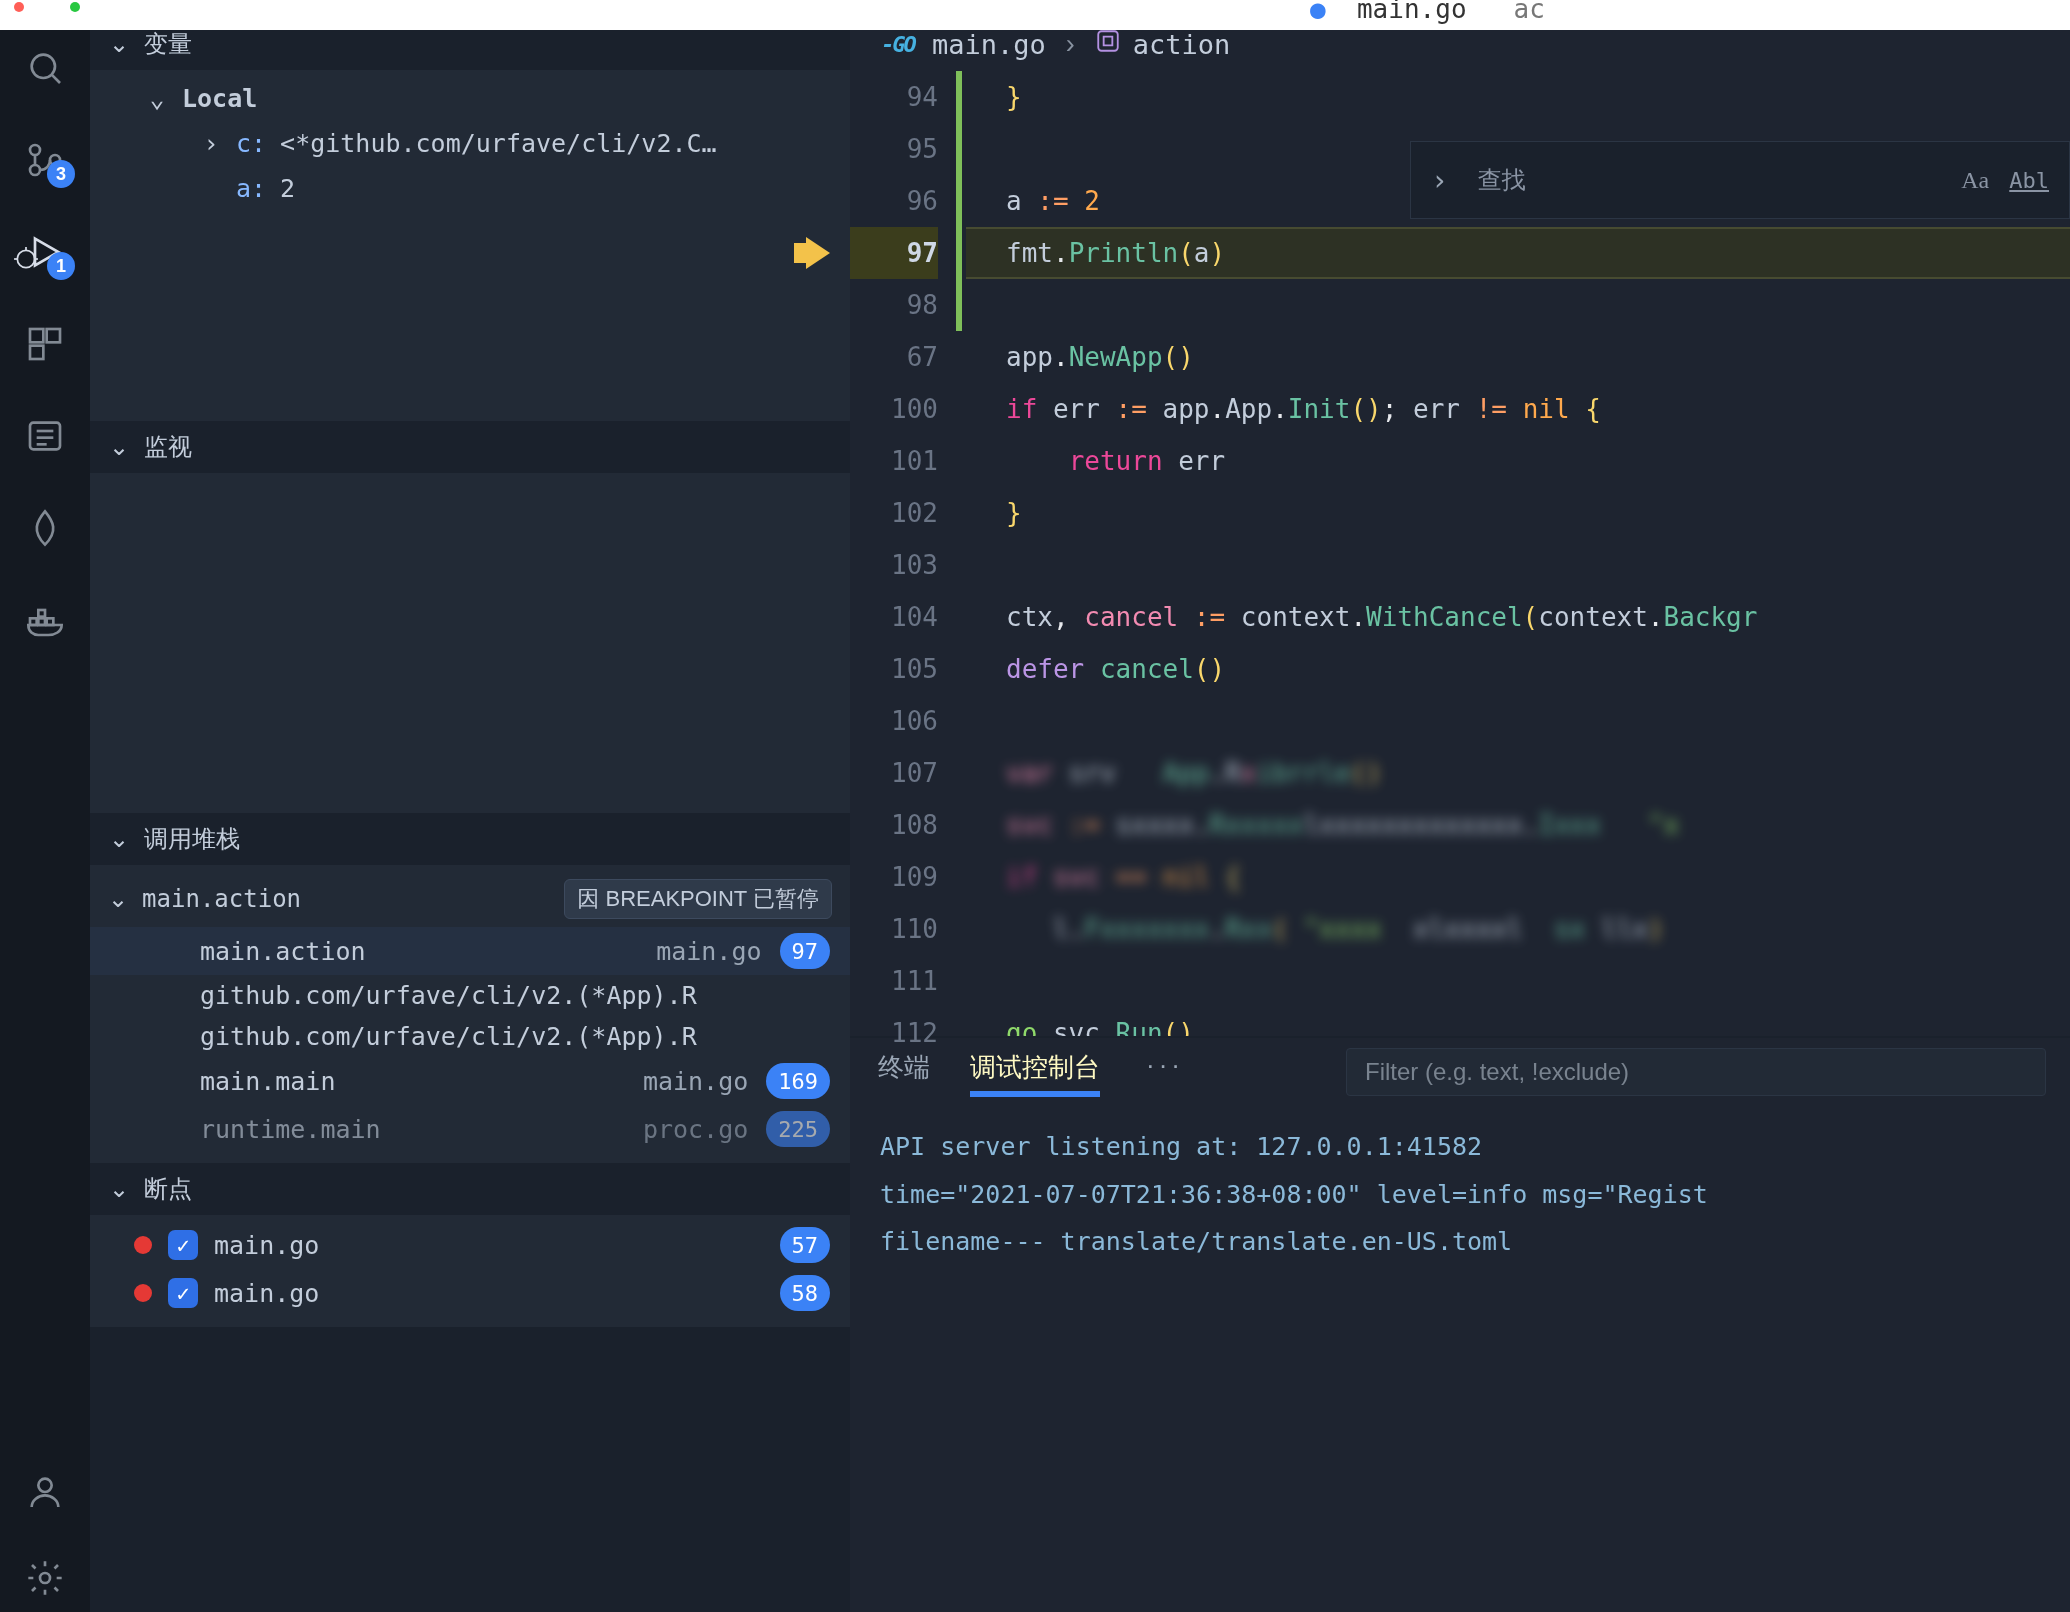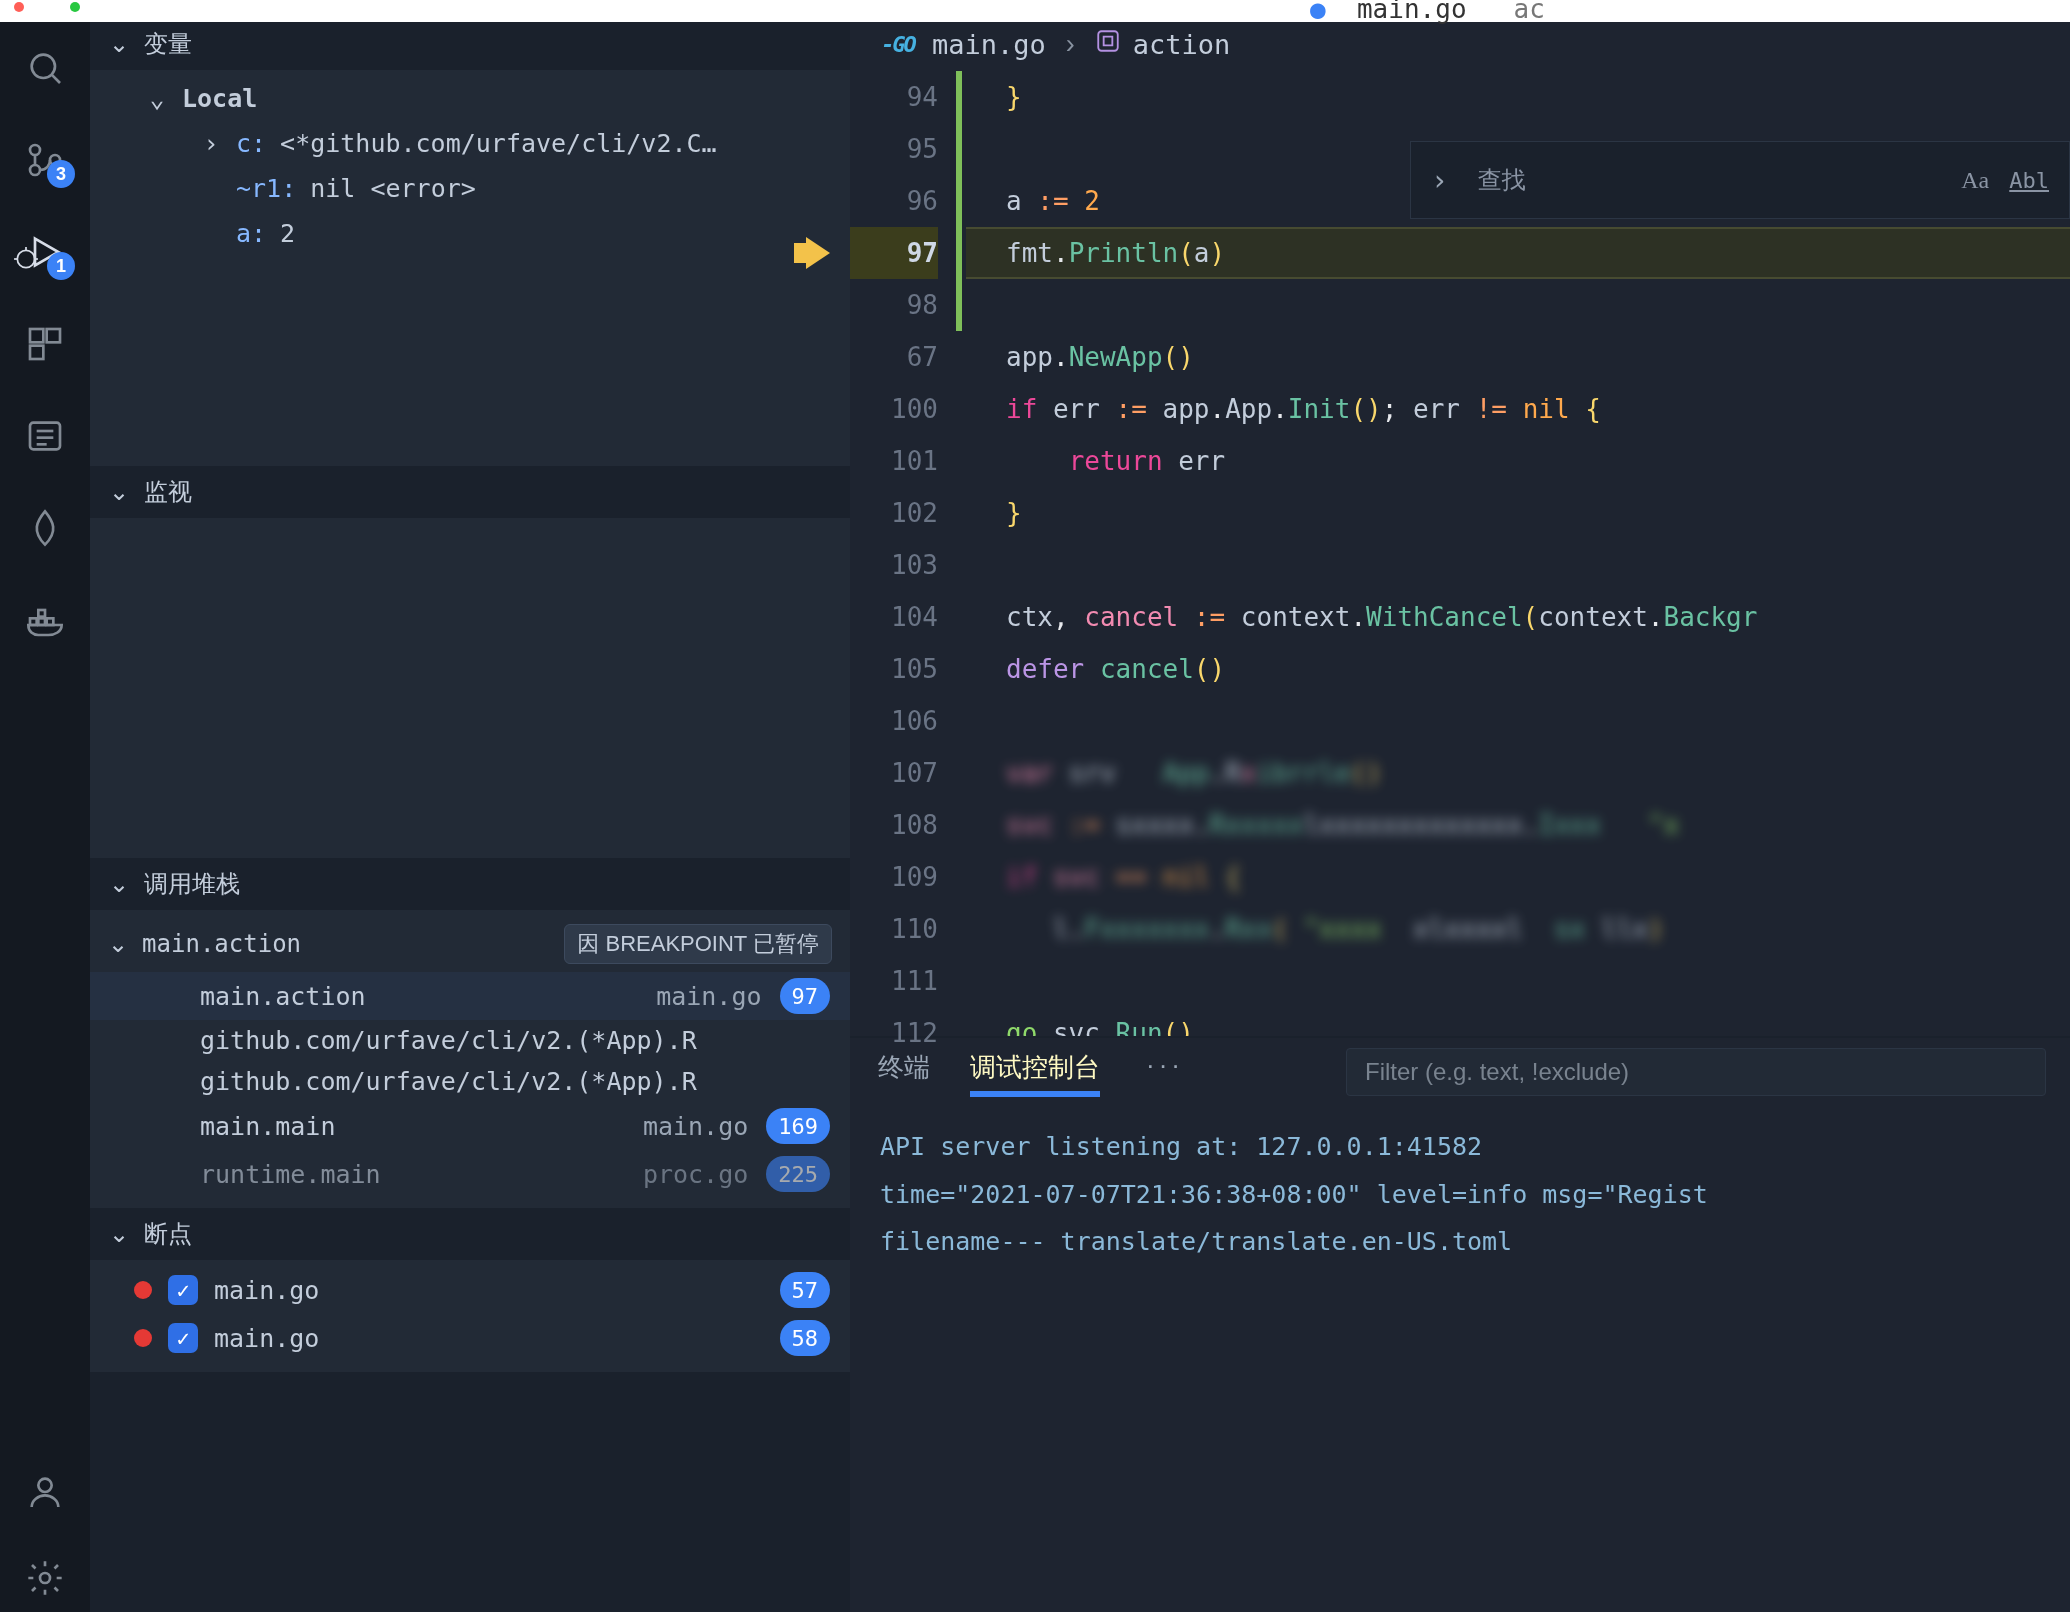--- a/index.html
+++ b/index.html
@@ -20,21 +20,21 @@
     position: relative;
   }
   .tl-dot { position:absolute; top:2px; width:10px; height:10px; border-radius:50%; }
   .tl-red { left:14px; background:#ff5f57; }
   .tl-green { left:70px; background:#28c840; }
 
   
   .tab-strip {
     position:absolute;
     top:0; left:0; right:0;
-    height:22px;
+    height:30px;
     background:#fff;
     z-index:55;
   }
   .tab-strip .modf {
     position:absolute;
     top:-6px; left:1310px;
     color:#3a3a3a; font-size:26px;
   }
 
   
@@ -426,25 +426,20 @@
     </div>
     <div class="section-body">
       <div class="tree-row level1 mono">
         <span class="chev">⌄</span>
         <b>Local</b>
       </div>
       <div class="tree-row level2 mono">
         <span class="chev">›</span>
         <span class="var-name">c:</span>
         <span class="var-val">&lt;*github.com/urfave/cli/v2.C…</span>
-      </div>
-      <div class="tree-row level2 mono">
-        <span class="chev hidden">›</span>
-        <span class="var-name">~r1:</span>
-        <span class="var-val">nil &lt;error&gt;</span>
       </div>
       <div class="tree-row level2 mono">
         <span class="chev hidden">›</span>
         <span class="var-name">a:</span>
         <span class="var-val">2</span>
       </div>
       <div style="height:200px;"></div>
     </div>
 
     <div class="section-header" style="background:#1a212c;">

